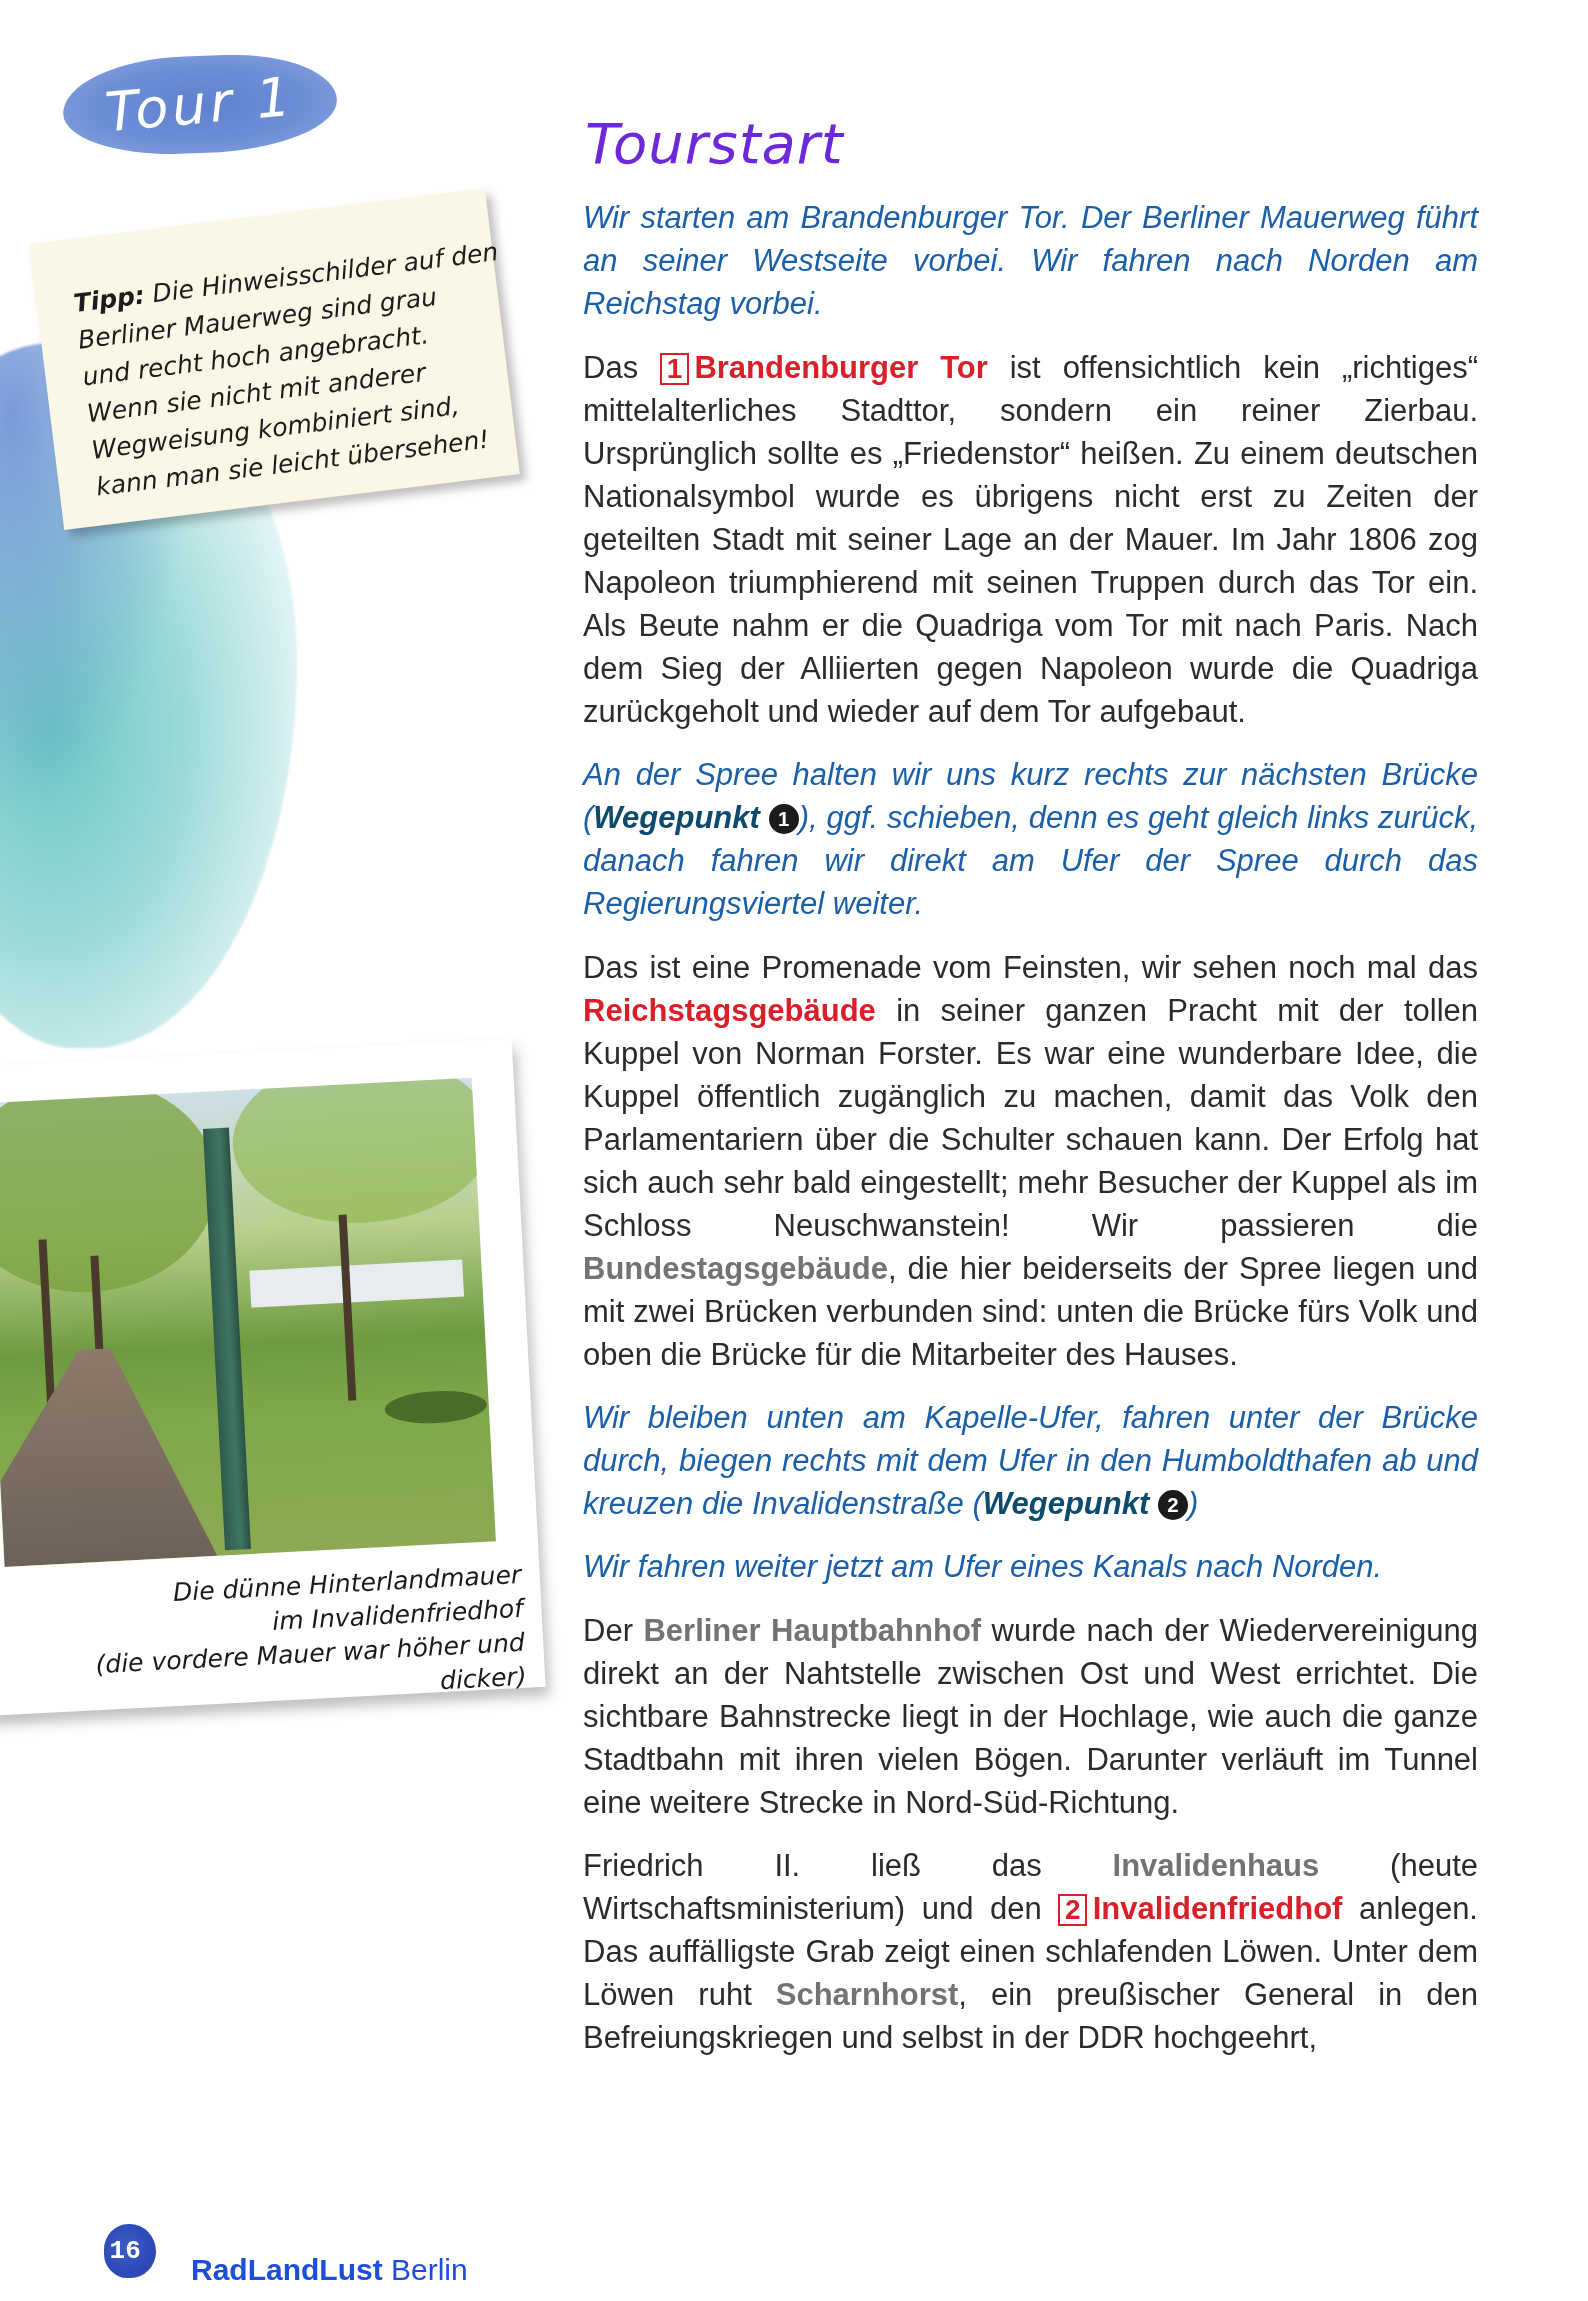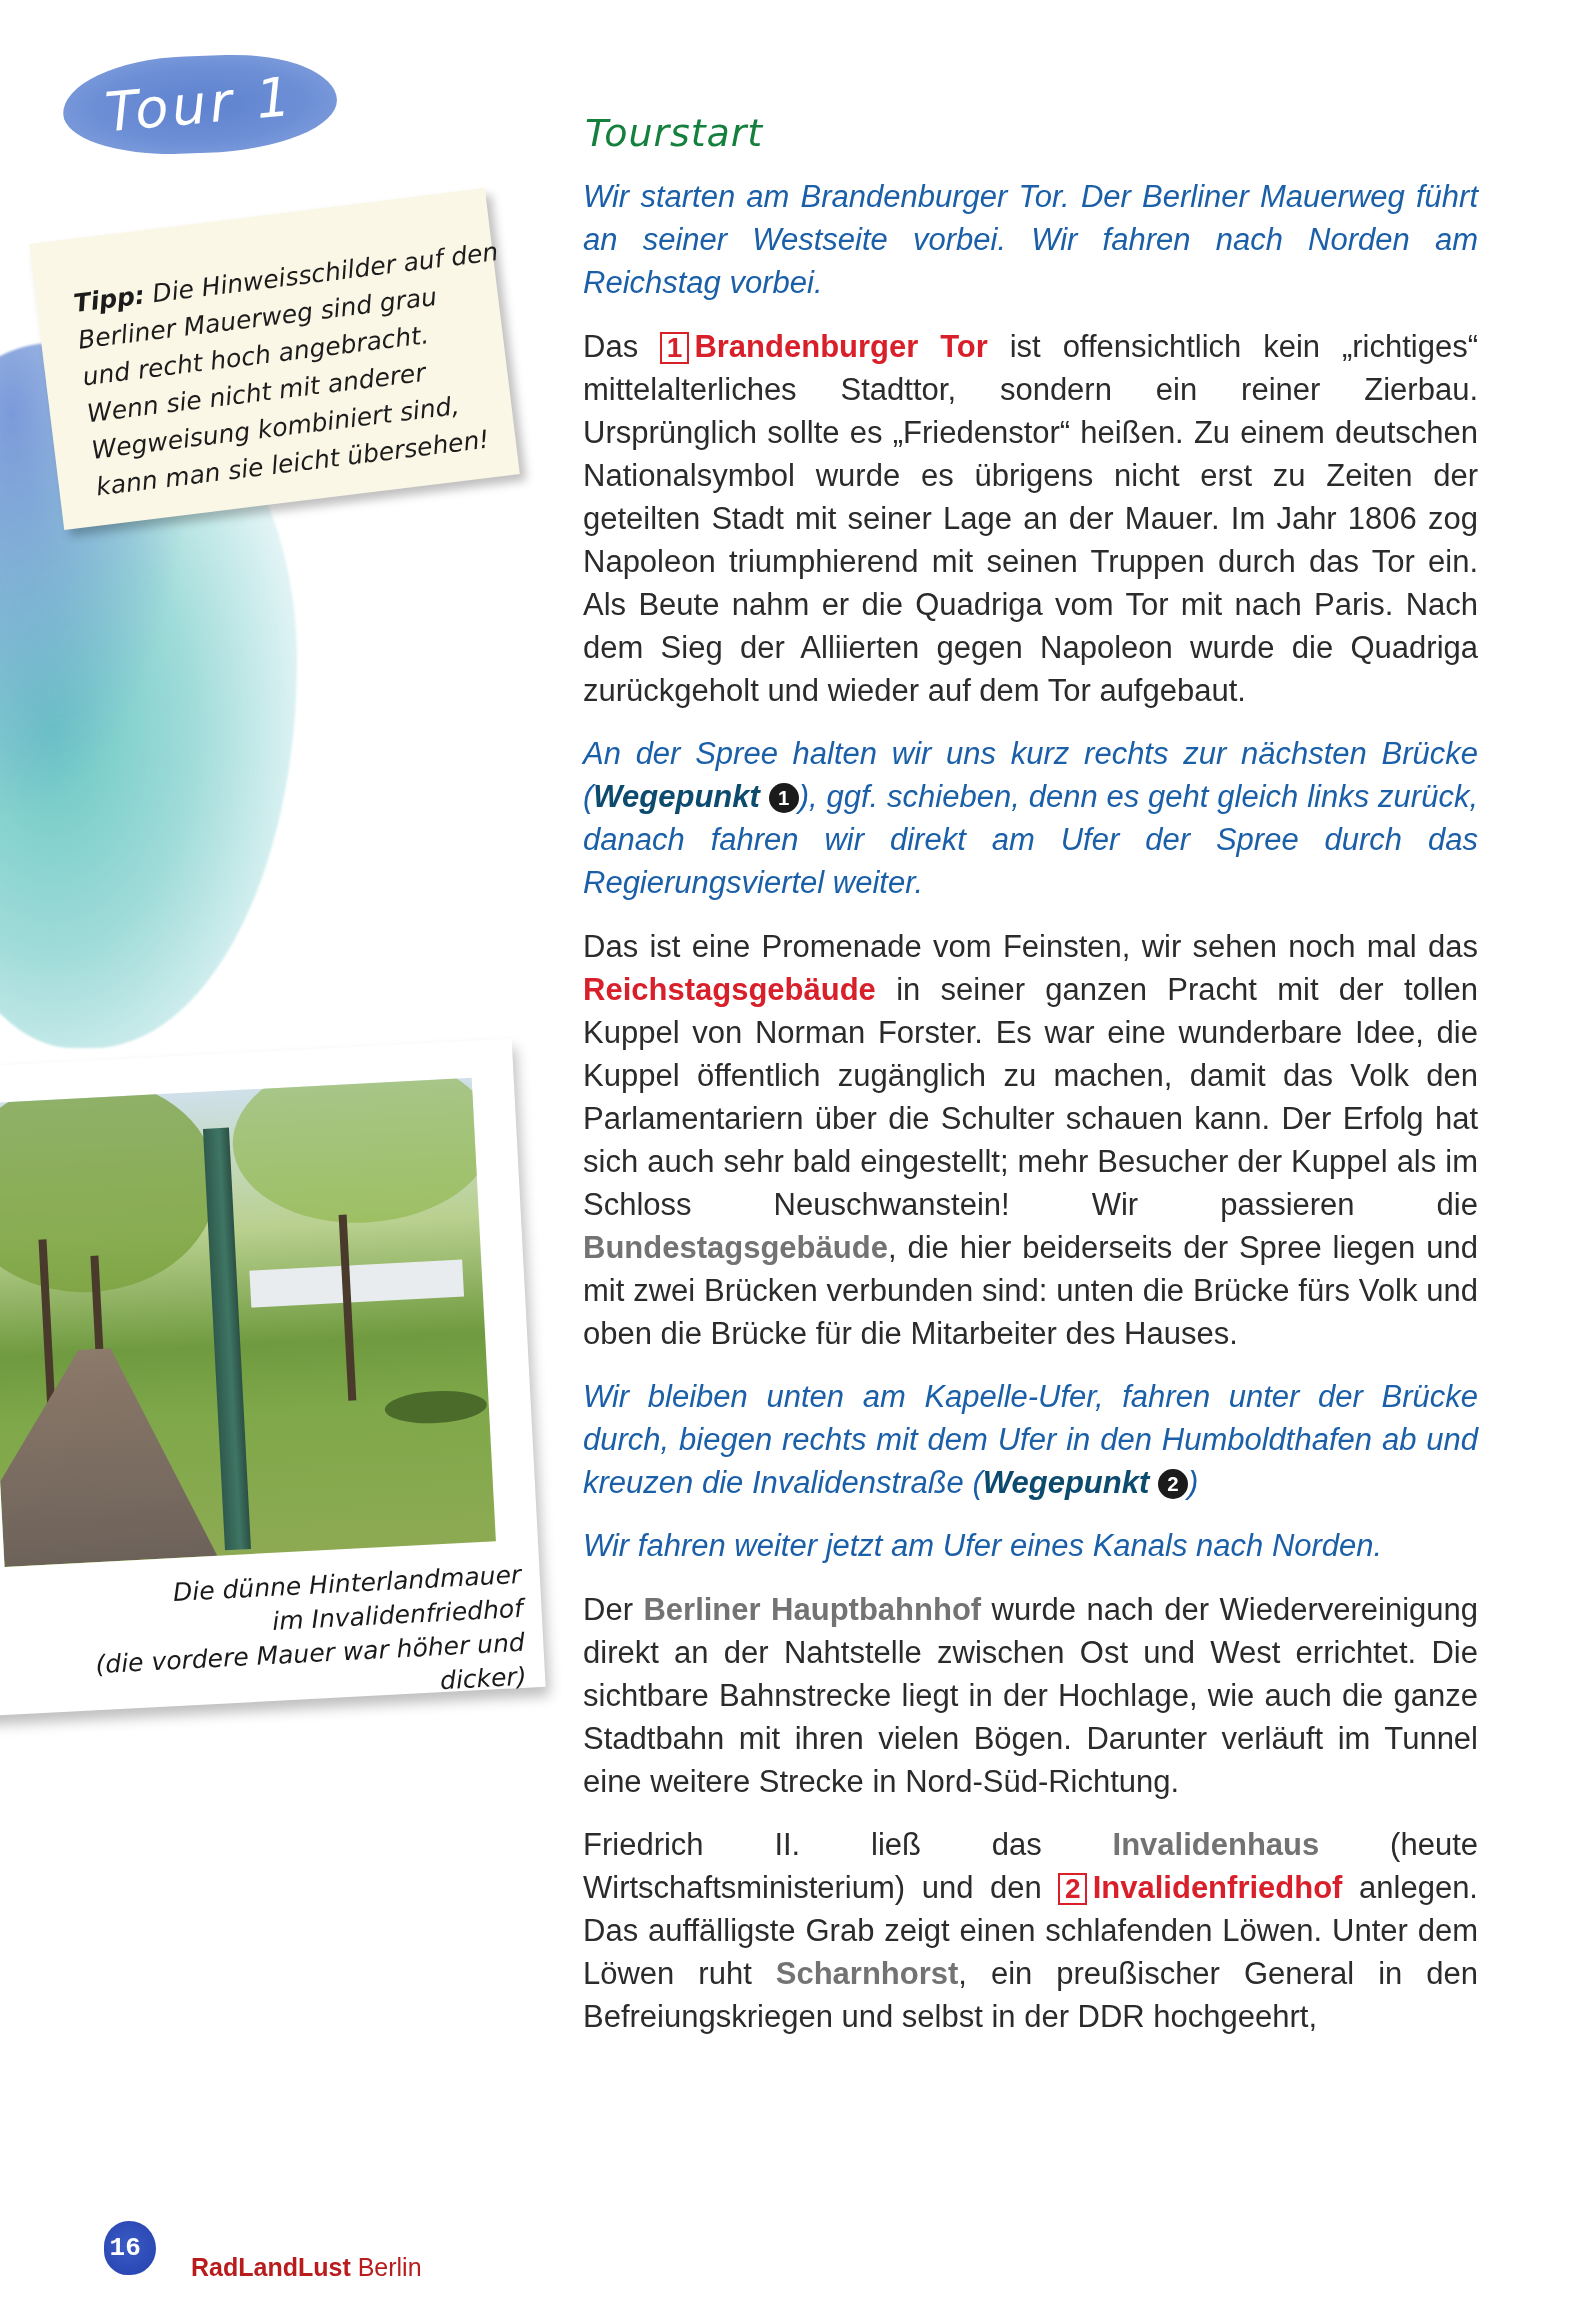--- a/index.html
+++ b/index.html
@@ -76,22 +76,22 @@
   }
   .caption {
     position: absolute; right: 18.6px; top: 519px; width: 519px; text-align: right;
     font-family: "DejaVu Sans", sans-serif; font-style: italic; font-size: 25px; line-height: 34px; color: #1a1a1a;
   }
   .caption span { display: block; }
 
   
   .main { position: absolute; left: 583px; top: 111px; width: 895px; }
   .heading {
-    font-family: "DejaVu Sans", sans-serif; font-style: italic; color: #15803d;
-    font-size: 38px; margin: 0 0 20.4px 1.9px; letter-spacing: 0.9px;
+    font-family: "DejaVu Sans", sans-serif; font-style: italic; color: #6d28d9;
+    font-size: 56px; margin: 0 0 20.4px 1.9px; letter-spacing: 0.9px;
   }
   .para { font-size: 31px; line-height: 43px; margin: 0 0 20.4px 0; text-align: justify; }
   .para.route { color: #1a5fa8; font-style: italic; }
   .hl-red { color: #d9202a; font-weight: bold; }
   .hl-bold { font-weight: bold; color: #737373; }
   .route .hl-wp { font-weight: bold; color: #0c4a6e; }
   .marker-box {
     display: inline-block; border: 2.8px solid #d9202a; color: #d9202a; font-weight: bold;
     padding: 0 4.6px; line-height: 28px; font-size: 28px; margin-right: 5.6px; font-style: normal;
   }
@@ -99,21 +99,21 @@
     display: inline-block; width: 30px; height: 30px; border-radius: 50%; background: #1b1b1b; color: #fff;
     font-size: 20.4px; line-height: 30px; text-align: center; font-weight: bold; font-style: normal; vertical-align: 1.9px;
   }
 
   .footer { position: absolute; left: 104px; top: 2214px; display: flex; align-items: center; }
   .page-num {
     width: 52px; height: 54px; border-radius: 48% 52% 50% 46%;
     background: radial-gradient(circle at 45% 45%, #3a5cc4 0%, #2b48b4 70%, #4766c8 100%);
     color: #fff; font-size: 26px; font-weight: bold; display: flex; align-items: center; justify-content: flex-start; padding-left: 5.6px; box-sizing: border-box; font-family: Liberation Mono, monospace;
   }
-  .brand { margin-left: 35px; font-size: 25px; color: #b91c1c; margin-top: 39px; }
+  .brand { margin-left: 35px; font-size: 30px; color: #1d4ed8; margin-top: 39px; }
   .brand b { font-weight: bold; }
 </style>
 </head>
 <body>
 
 <div class="wc-blob-left"></div>
 
 <div class="tour-badge">
   <span>Tour 1</span>
 </div>

